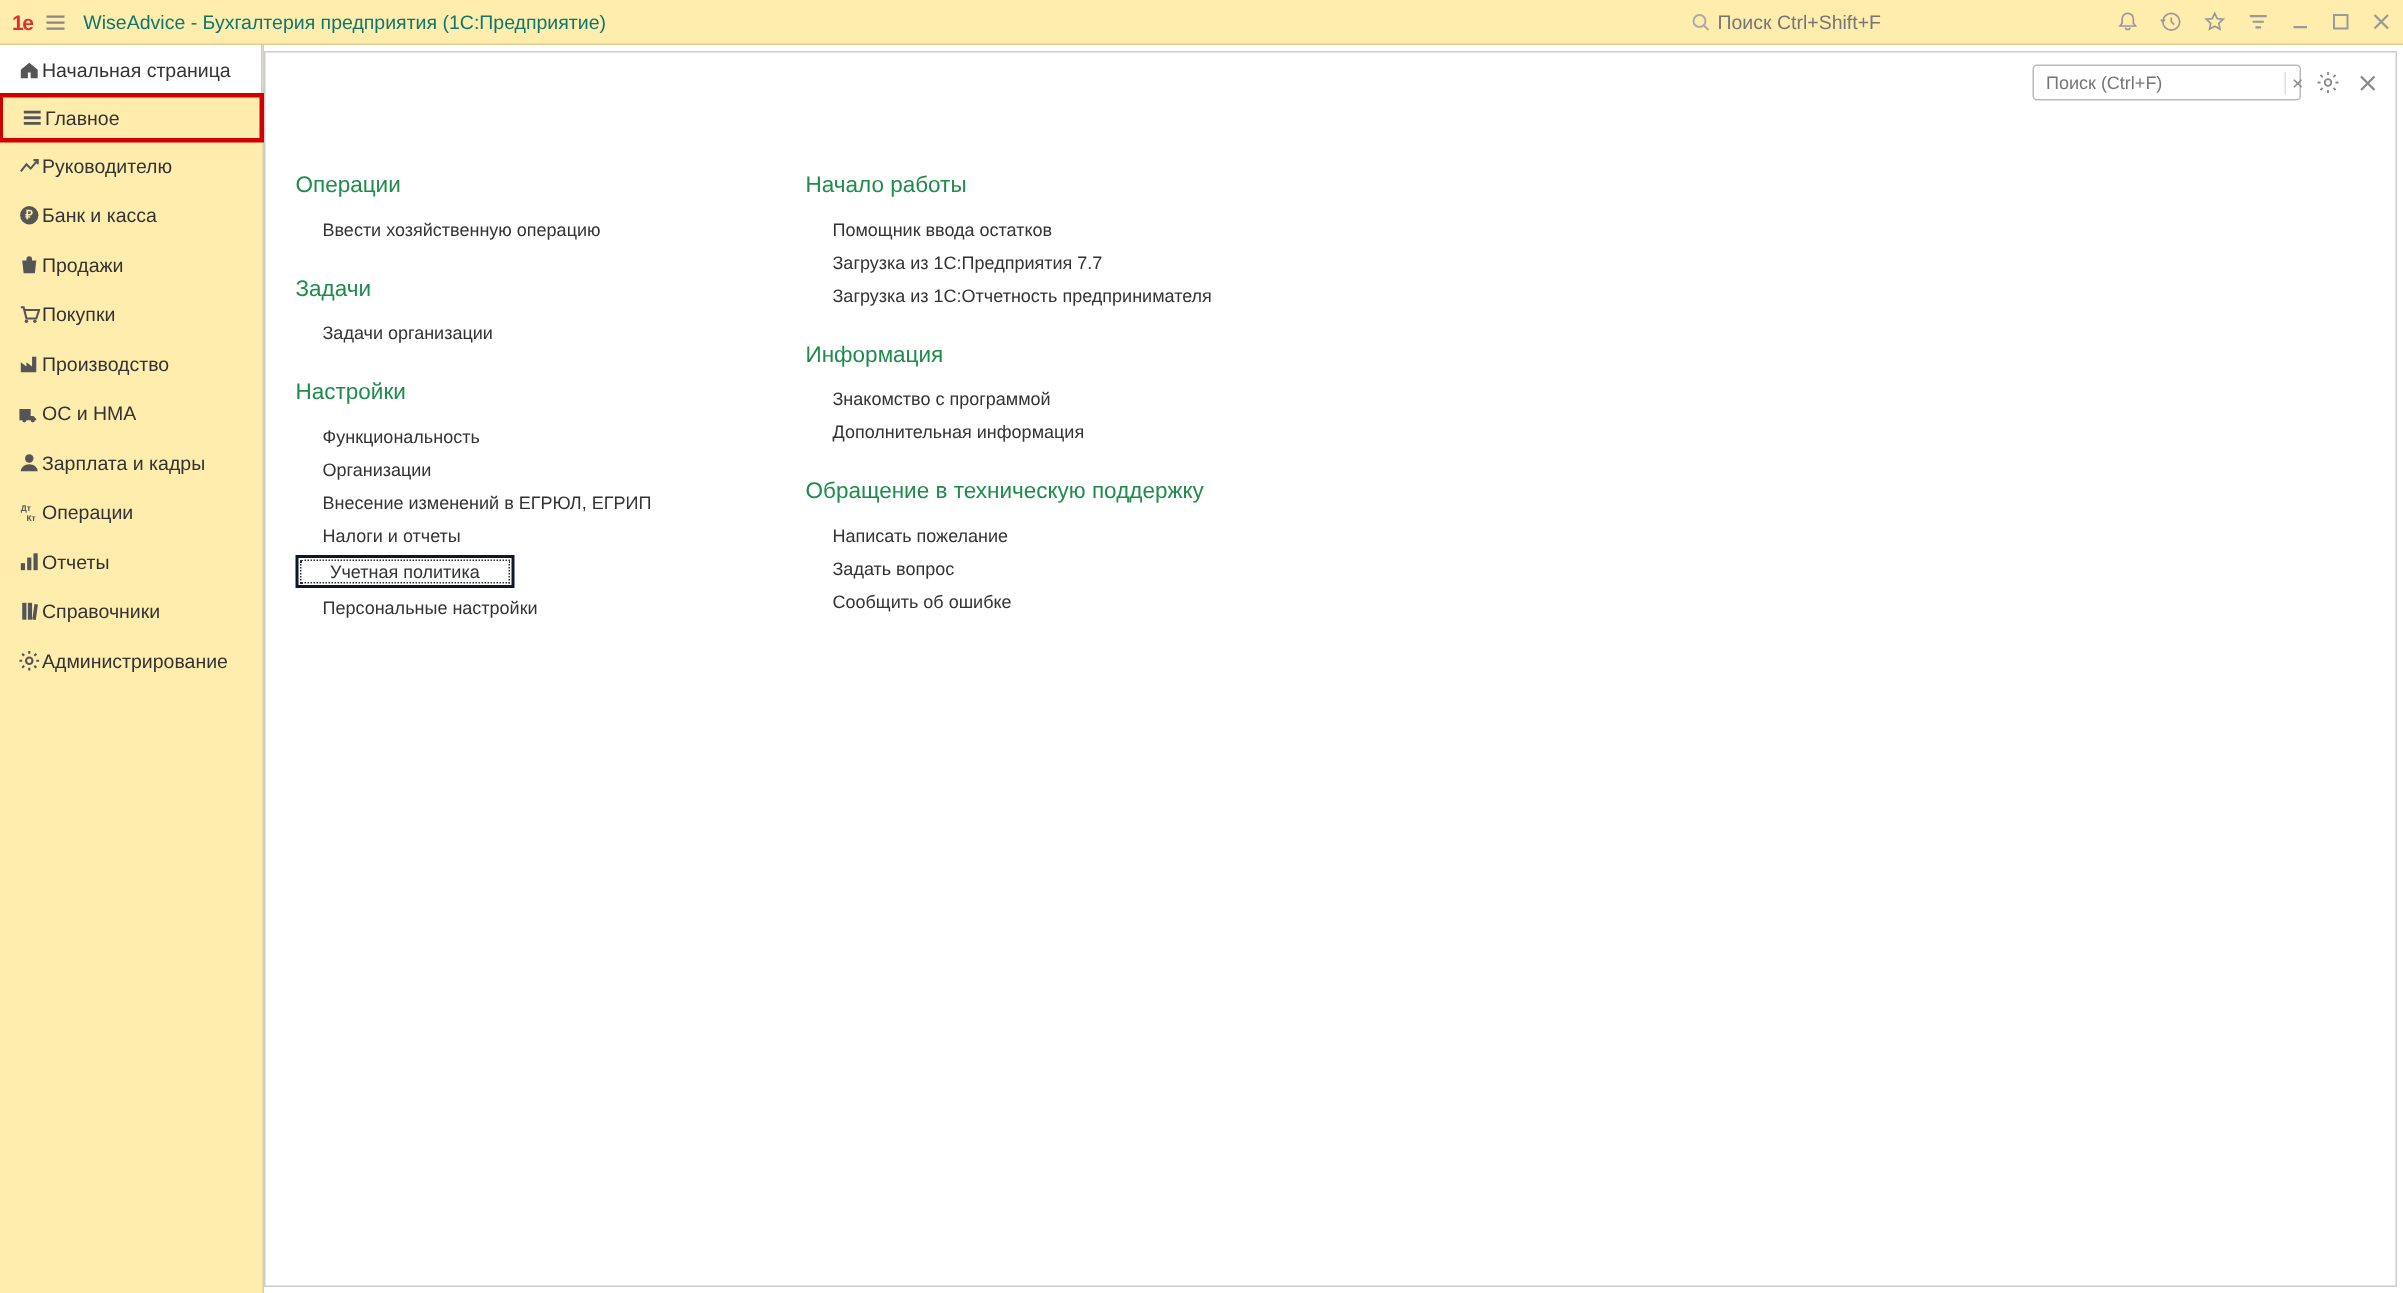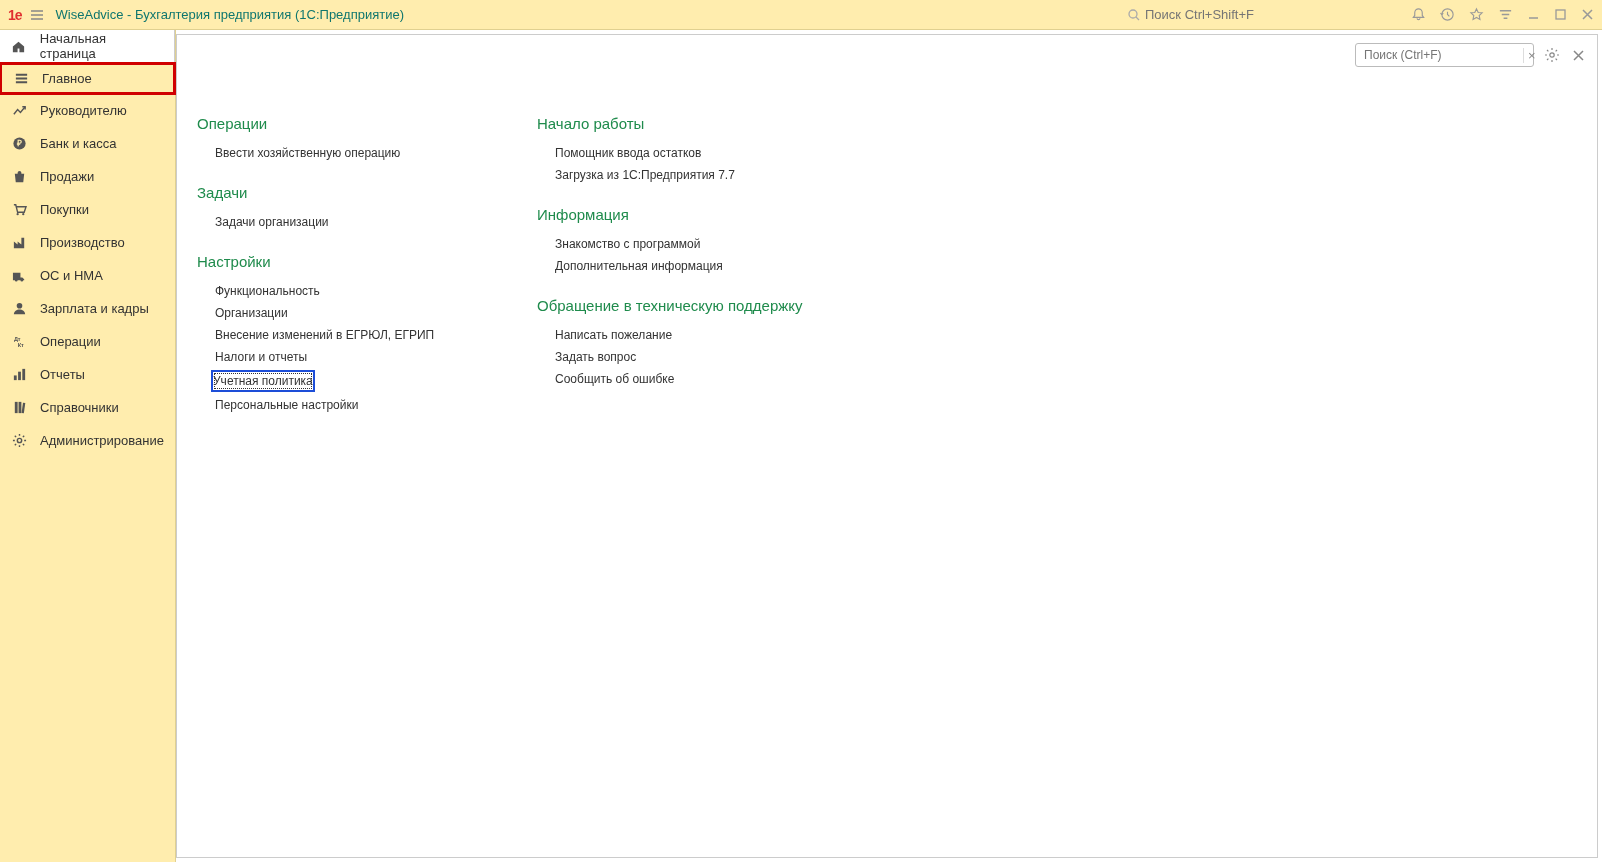--- a/index.html
+++ b/index.html
@@ -12,39 +12,39 @@
 .titlebar .spacer { flex: 1; }
 .titlebar .search-top { display: flex; align-items: center; color: #aaa; width: 280px; border-left: 0px solid #ddd; padding-left: 6px; }
 .titlebar .search-top svg { margin-right: 4px; }
 .titlebar .search-top input { border: none; background: transparent; outline: none; font-size: 13px; color: #666; width: 240px; }
 .titlebar .win-btns { display: flex; align-items: center; gap: 14px; margin-left: 10px; color: #888; }
 .titlebar .win-btns > span { cursor: pointer; display:inline-flex; align-items:center; }
 
 .container { display: flex; height: calc(862px - 30px); }
 
 .sidebar { width: 176px; background: #ffedae; border-right: 1px solid #e0d090; display: flex; flex-direction: column; }
-.side-item { display: flex; align-items: center; height: 33px; padding: 0 10px; gap: 12px; cursor: pointer; color: #333; position: relative; }
+.side-item { display: flex; align-items: center; height: 33px; padding: 0 10px; gap: 0; cursor: pointer; color: #333; position: relative; }
 .side-item.home { background: #fff; border: 1px solid #ccc; border-left: none; border-top: none; }
 .side-item.active { border: 3px solid #d00000; margin: -1px; z-index: 2; }
 .side-item .icon { width: 18px; display: inline-flex; justify-content: center; color: #555; }
 .side-item .label { font-size: 13px; }
 
 .main { flex: 1; background: #fff; position: relative; border: 1px solid #ccc; margin: 4px 4px 4px 0; }
 .main-toolbar { position: absolute; top: 8px; right: 10px; display: flex; align-items: center; gap: 8px; }
 .main-search { border: 1px solid #bbb; border-radius: 3px; height: 24px; width: 179px; display: flex; align-items: center; padding: 0 4px; }
 .main-search input { border: none; outline: none; flex: 1; font-size: 12px; padding: 0 4px; color: #555; }
 .main-search .clear { color: #888; cursor: pointer; padding: 0 4px; border-left: 1px solid #ddd; }
 .gear-btn, .close-btn { color: #888; cursor: pointer; padding: 2px; }
 
 .content { display: flex; padding: 80px 20px 20px 20px; gap: 60px; }
 .col { min-width: 280px; }
 .section-head { color: #1f8b4c; font-size: 15px; margin: 20px 0 10px 0; font-weight: normal; }
 .section-head:first-child { margin-top: 0; }
 .link-item { display: block; padding: 4px 0 4px 18px; color: #333; font-size: 12px; cursor: pointer; text-decoration: none; }
-.link-item.highlighted { border: 2px solid #1d4ed8; padding: 2px 0; margin-left: 14px; margin-top:2px; margin-bottom:2px; display: inline-block; outline: 1px dotted #333; outline-offset: -4px; }
+.link-item.highlighted { border: 2px solid #0f172a; padding: 2px 21px; margin-top:2px; margin-bottom:2px; display: inline-block; outline: 1px dotted #333; outline-offset: -4px; }
 
 svg { display: block; }
 </style>
 </head>
 <body>
 
 <div class="titlebar">
   <span class="logo">1e</span>
   <span class="menu-icon">
     <svg width="14" height="14" viewBox="0 0 14 14">
@@ -251,20 +251,21 @@
           <a class="link-item">Организации</a>
           <a class="link-item">Внесение изменений в ЕГРЮЛ, ЕГРИП</a>
           <a class="link-item">Налоги и отчеты</a>
           <div><a class="link-item highlighted">Учетная политика</a></div>
           <a class="link-item">Персональные настройки</a>
         </div>
       <div class="col" id="col2">
           <div class="section-head">Начало работы</div>
           <a class="link-item">Помощник ввода остатков</a>
           <a class="link-item">Загрузка из 1С:Предприятия 7.7</a>
+          <a class="link-item">Загрузка из 1С:Отчетность предпринимателя</a>
           <div class="section-head">Информация</div>
           <a class="link-item">Знакомство с программой</a>
           <a class="link-item">Дополнительная информация</a>
           <div class="section-head">Обращение в техническую поддержку</div>
           <a class="link-item">Написать пожелание</a>
           <a class="link-item">Задать вопрос</a>
           <a class="link-item">Сообщить об ошибке</a>
         </div>
     </div>
   </div>

